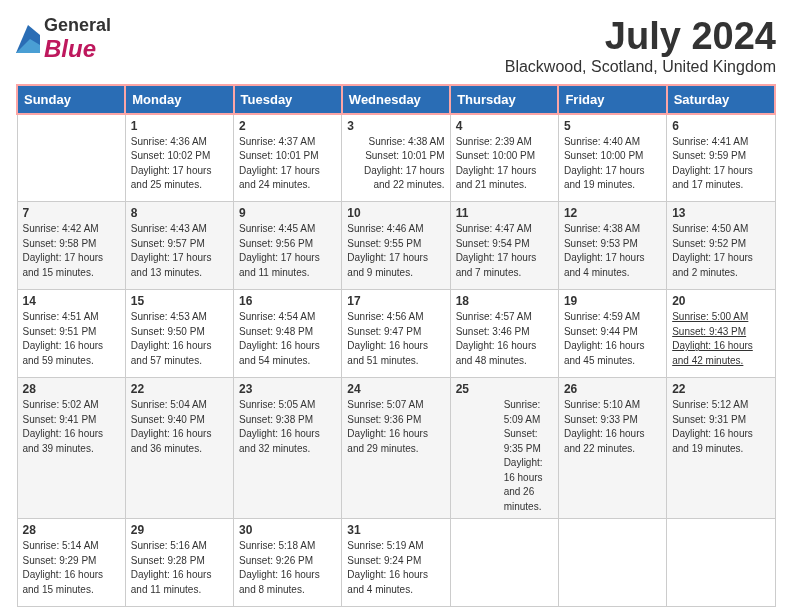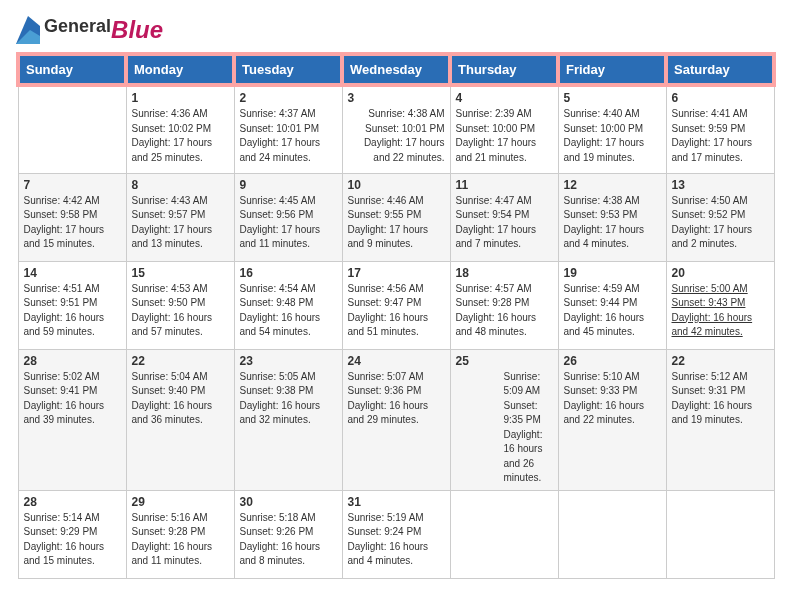--- a/index.html
+++ b/index.html
@@ -16,21 +16,21 @@
       align-items: flex-start;
       margin-bottom: 8px;
     }
     .logo {
       display: flex;
       align-items: center;
       gap: 4px;
     }
     .logo-text {
       display: flex;
-      flex-direction: row;
+      flex-direction: column;
       line-height: 1.1;
     }
     .logo-general {
       font-size: 18px;
       font-weight: bold;
       color: #333;
     }
     .logo-blue {
       font-size: 24px;
       font-weight: bold;
@@ -58,21 +58,21 @@
       width: 100%;
       border-collapse: collapse;
       table-layout: fixed;
     }
     thead tr th {
       background-color: #2a6db5;
       color: #fff;
       text-align: left;
       padding: 6px 6px;
       font-size: 13px;
-      border: 4px solid #fca5a5;
+      border: 2px solid #fca5a5;
     }
     tbody tr td {
       border: 1px solid #ccc;
       vertical-align: top;
       padding: 4px 5px;
       font-size: 10.5px;
       color: #333;
       height: 88px;
       background: #fff;
     }
@@ -100,20 +100,24 @@
   <div class="logo">
     <svg class="logo-icon" viewBox="0 0 24 28" xmlns="http://www.w3.org/2000/svg">
       <polygon points="0,28 24,28 24,10 12,0" fill="#2a6db5"></polygon>
       <polygon points="0,28 14,14 24,20 24,28" fill="#4a9fd4"></polygon>
     </svg>
     <div class="logo-text">
       <span class="logo-general">General</span>
       <span class="logo-blue">Blue</span>
     </div>
   </div>
+  <div class="title-block">
+    <div class="month-title">July 2024</div>
+    <div class="location">Blackwood, Scotland, United Kingdom</div>
+  </div>
 </div>
 
 <table>
   <thead>
     <tr>
     <th>Sunday</th>
         <th>Monday</th>
         <th>Tuesday</th>
         <th>Wednesday</th>
         <th>Thursday</th>
@@ -243,21 +247,21 @@
         <td>
           <div class="day-num">17</div>
           <div class="day-info" style="white-space: pre-line;">Sunrise: 4:56 AM
 Sunset: 9:47 PM
 Daylight: 16 hours
 and 51 minutes.</div>
         </td>
         <td>
           <div class="day-num">18</div>
           <div class="day-info" style="white-space: pre-line;">Sunrise: 4:57 AM
-Sunset: 9:28 PM
+Sunset: 3:46 PM
 Daylight: 16 hours
 and 48 minutes.</div>
         </td>
         <td>
           <div class="day-num">19</div>
           <div class="day-info" style="white-space: pre-line;">Sunrise: 4:59 AM
 Sunset: 9:44 PM
 Daylight: 16 hours
 and 45 minutes.</div>
         </td>

